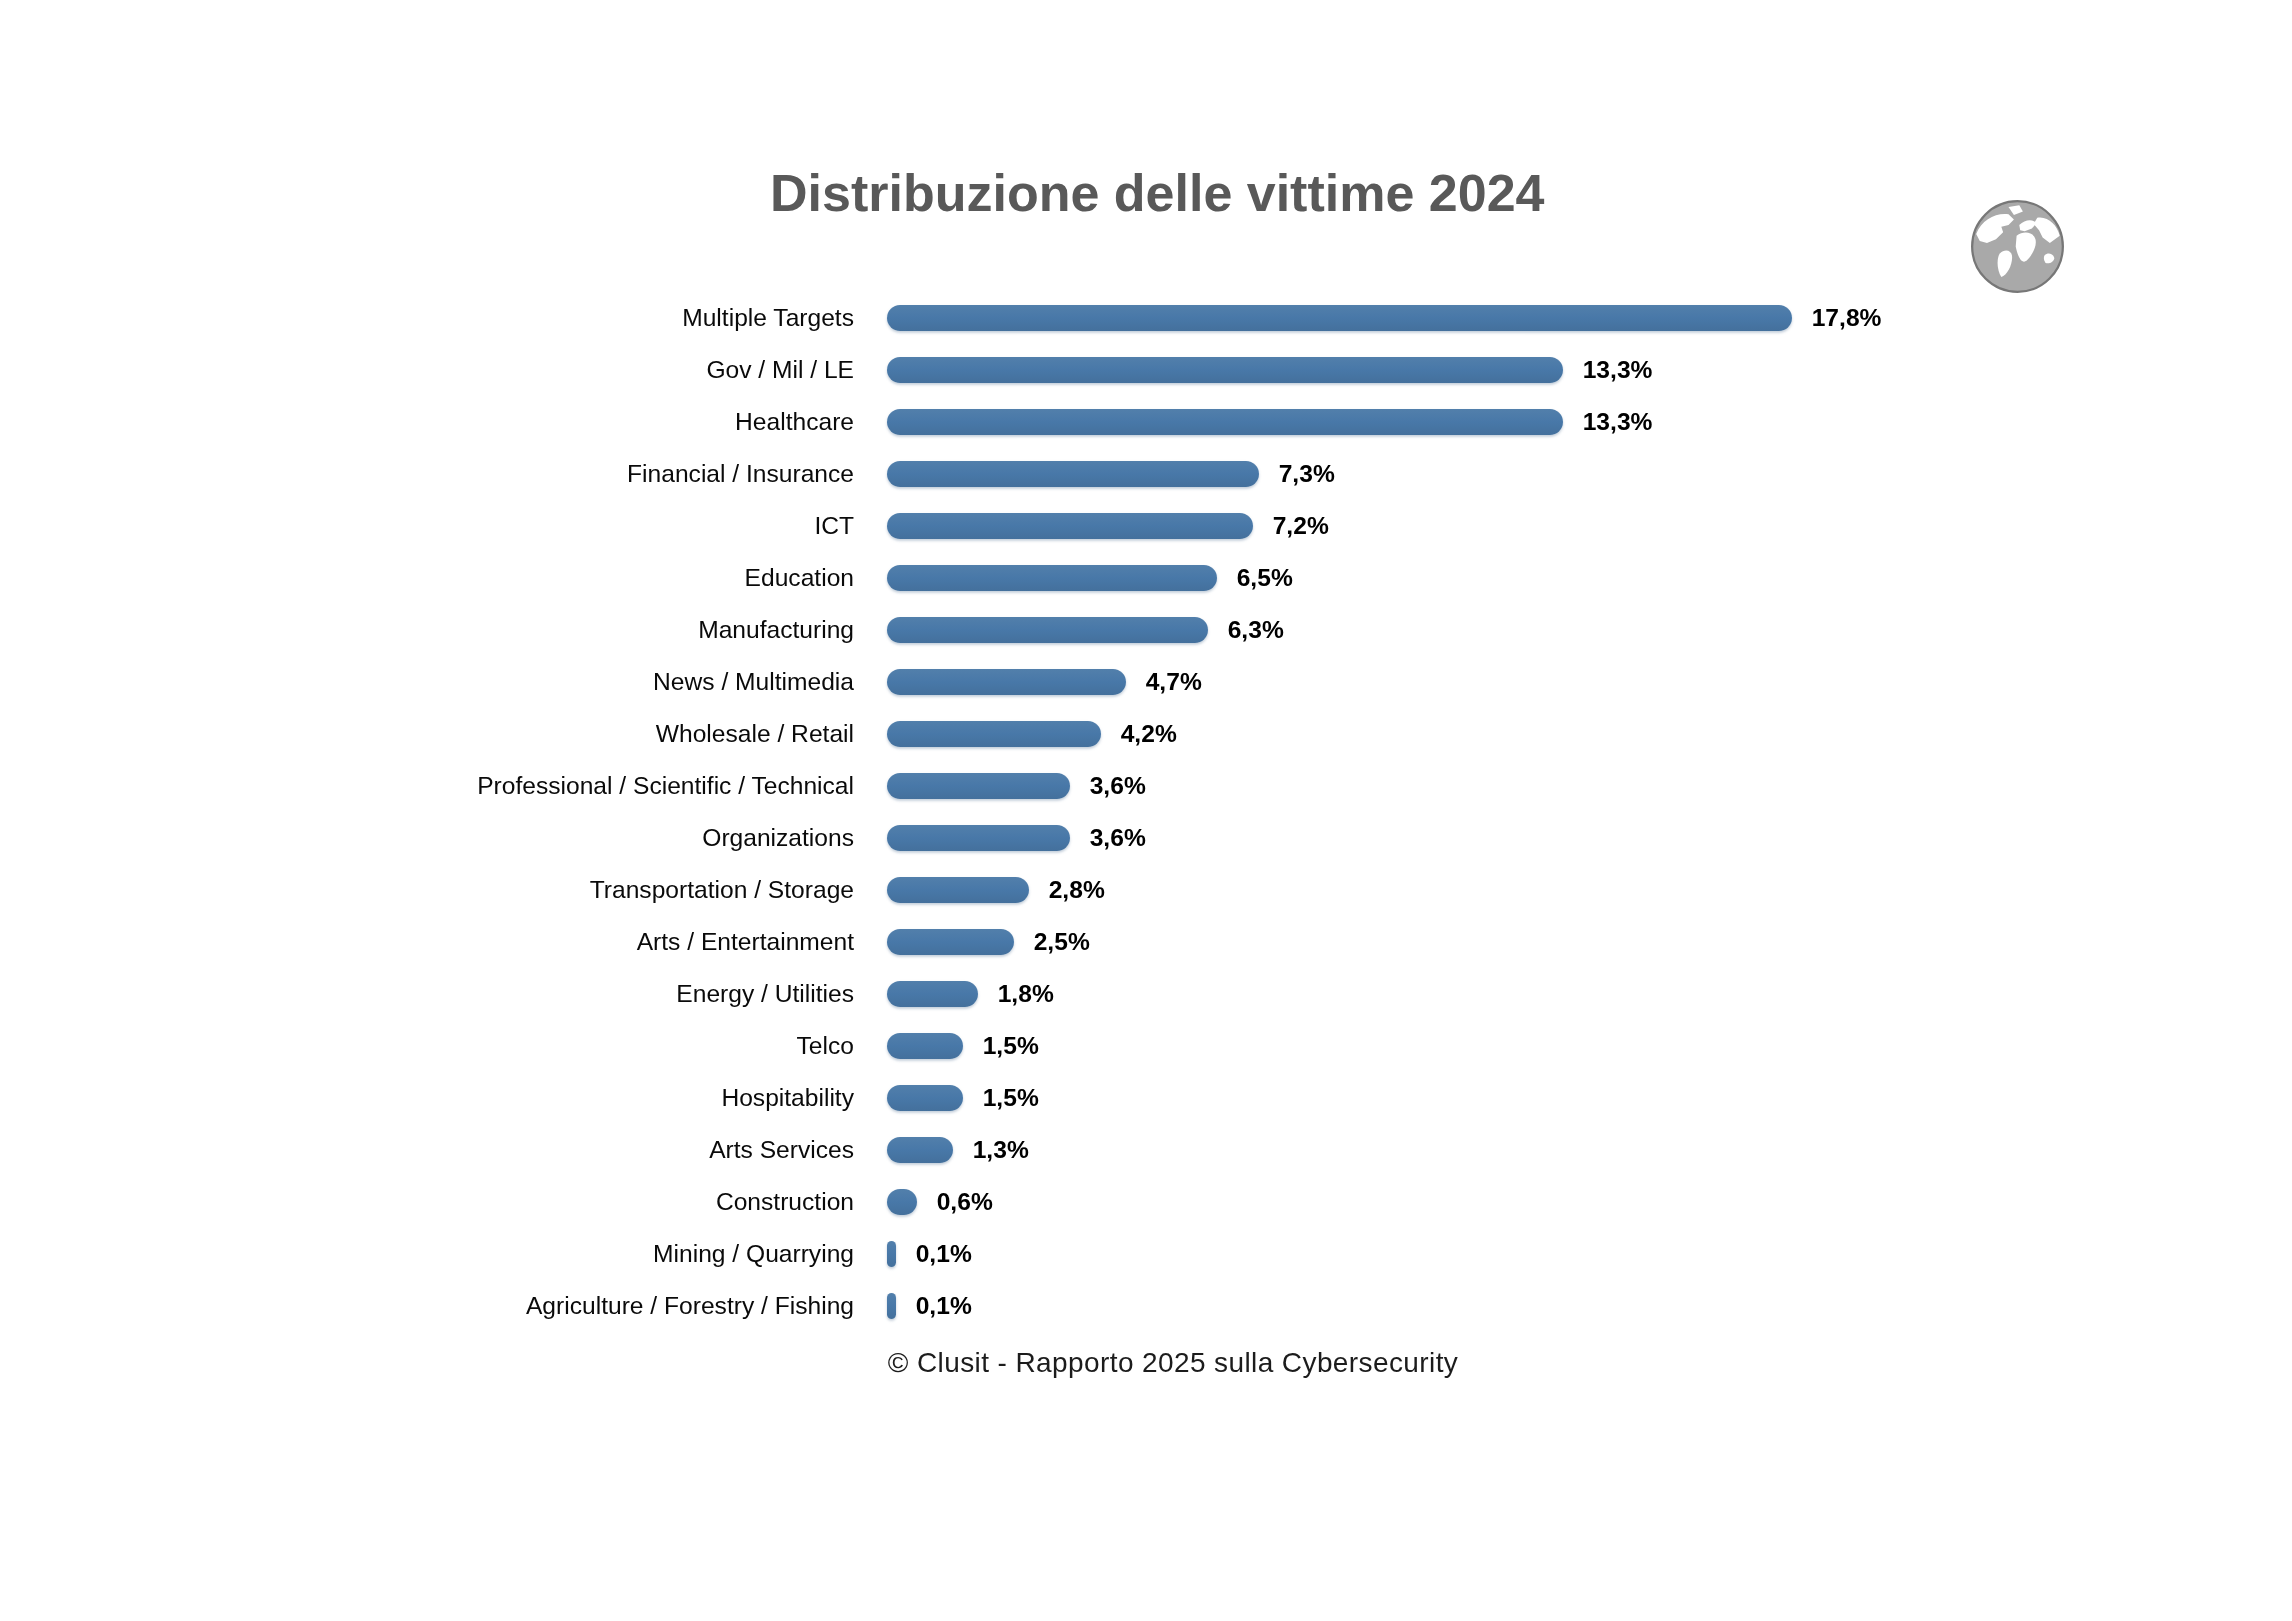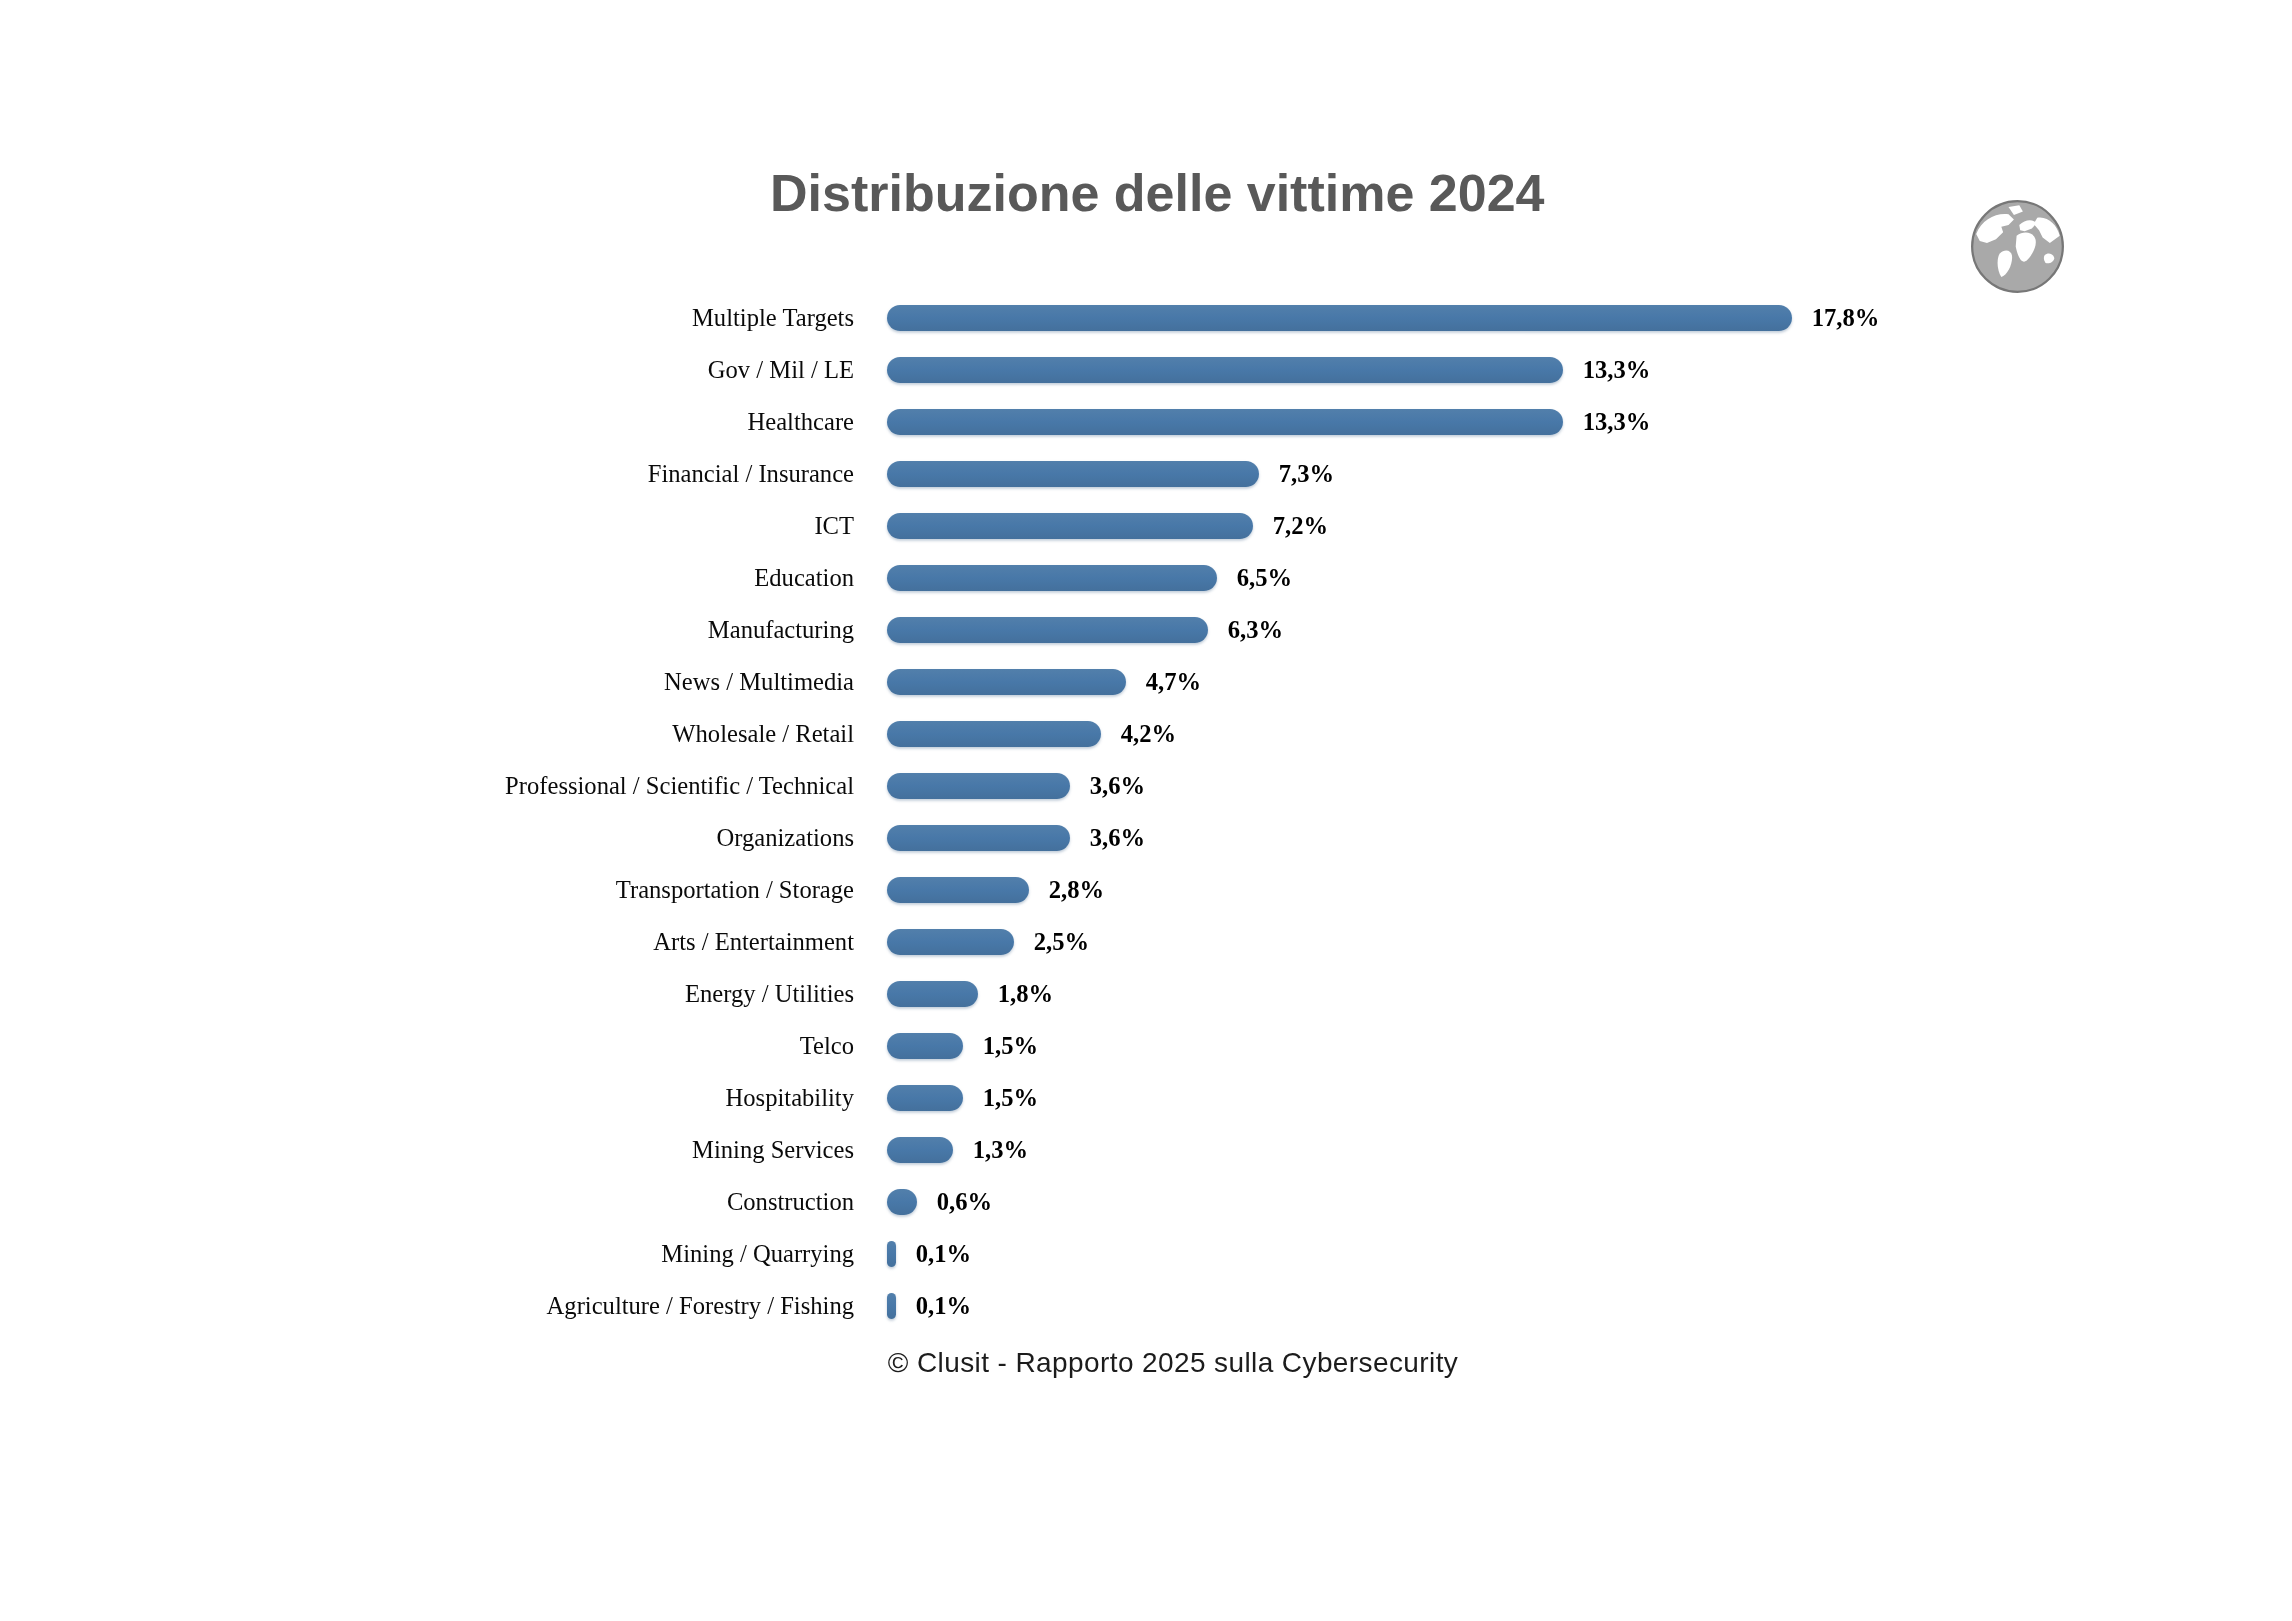--- a/index.html
+++ b/index.html
@@ -11,21 +11,21 @@
     position:absolute;top:163px;left:0;width:2293px;text-align:center;
     font-size:52px;font-weight:bold;color:#595959;text-indent:21.5px;
     white-space:nowrap;
   }
   .globe{
     position:absolute;left:1969px;top:198px;width:97px;height:97px;
   }
   .chart{
     position:absolute;top:292px;left:0;width:2293px;
   }
-  .row{display:flex;align-items:center;height:52px;font-family:Liberation Serif, serif;}
+  .row{display:flex;align-items:center;height:52px;}
   .cat{
     width:854px;text-align:right;font-size:24.6px;color:#0a0a0a;
     white-space:nowrap;flex-shrink:0;
   }
   .barwrap{display:flex;align-items:center;margin-left:33px;}
   .bar{
     height:26px;border-radius:13.4px;
     background:linear-gradient(180deg,#527fab 0%,#4878a8 50%,#44709c 100%);
     box-shadow:0 1.8px 2.7px rgba(120,145,170,0.45);
     flex-shrink:0;
@@ -174,21 +174,21 @@
         </div>
       </div>
       <div class="row">
         <div class="cat">Hospitability</div>
         <div class="barwrap">
           <div class="bar" style="width: 76px;"></div>
           <span class="val">1,5%</span>
         </div>
       </div>
       <div class="row">
-        <div class="cat">Mining Services</div>
+        <div class="cat">Arts Services</div>
         <div class="barwrap">
           <div class="bar" style="width: 66px;"></div>
           <span class="val">1,3%</span>
         </div>
       </div>
       <div class="row">
         <div class="cat">Construction</div>
         <div class="barwrap">
           <div class="bar" style="width: 30px;"></div>
           <span class="val">0,6%</span>

